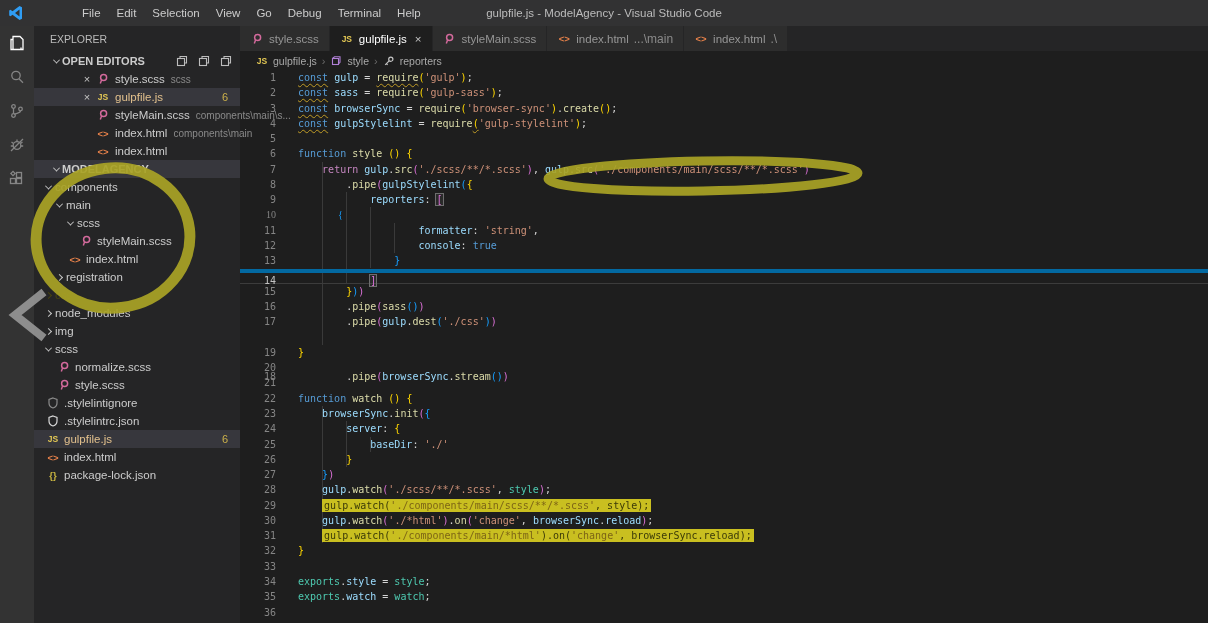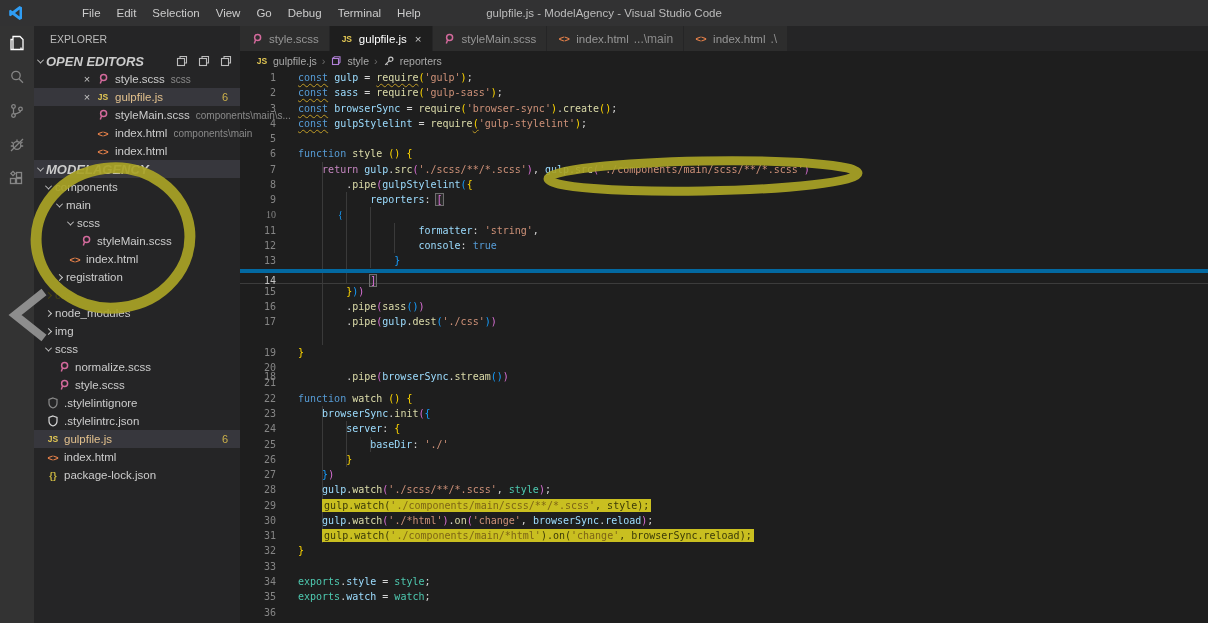--- a/index.html
+++ b/index.html
@@ -19,22 +19,22 @@
   
   .activitybar { position:absolute; left:0; top:26px; bottom:0; width:34px; background:#333333; z-index:2; }
   .act-item { width:34px; height:34px; display:flex; align-items:center; justify-content:center; }
   .act-item svg { stroke:#858585; fill:none; stroke-width:1.3; }
   .act-item.active svg { stroke:#ffffff; }
 
   
   .sidebar { position:absolute; left:34px; top:26px; bottom:0; width:206px; background:#252526;
     color:#cccccc; font-size:11.5px; z-index:2; }
   .explorer-title { height:26px; line-height:26px; padding-left:16px; font-size:10.5px; color:#bbbbbb; }
-  .sec-head { height:18px; display:flex; align-items:center; font-size:13px; font-weight:bold;
-    color:#cccccc; padding-left:4px; position:relative;font-style:italic; }
+  .sec-head { height:18px; display:flex; align-items:center; font-size:11px; font-weight:bold;
+    color:#cccccc; padding-left:20px; position:relative; }
   .sec-head .chev { margin-right:3px; }
   .sec-head.project { background:#37373d; height:18px; position:relative; z-index:12; }
   .sec-tools { position:absolute; right:8px; top:3px; display:flex; gap:10px; }
   .sec-tools svg { stroke:#bdbdbd; fill:none; stroke-width:1.1; }
 
   .row { height:18px; display:flex; align-items:center; position:relative; white-space:nowrap; }
   .row.sel { background:#37373d; }
   .row .close { width:14px; text-align:center; color:#c5c5c5; font-size:11px; flex:0 0 14px; }
   .row .lab { margin-left:5px; }
   .row .lab.mod { color:#e2c08d; }

